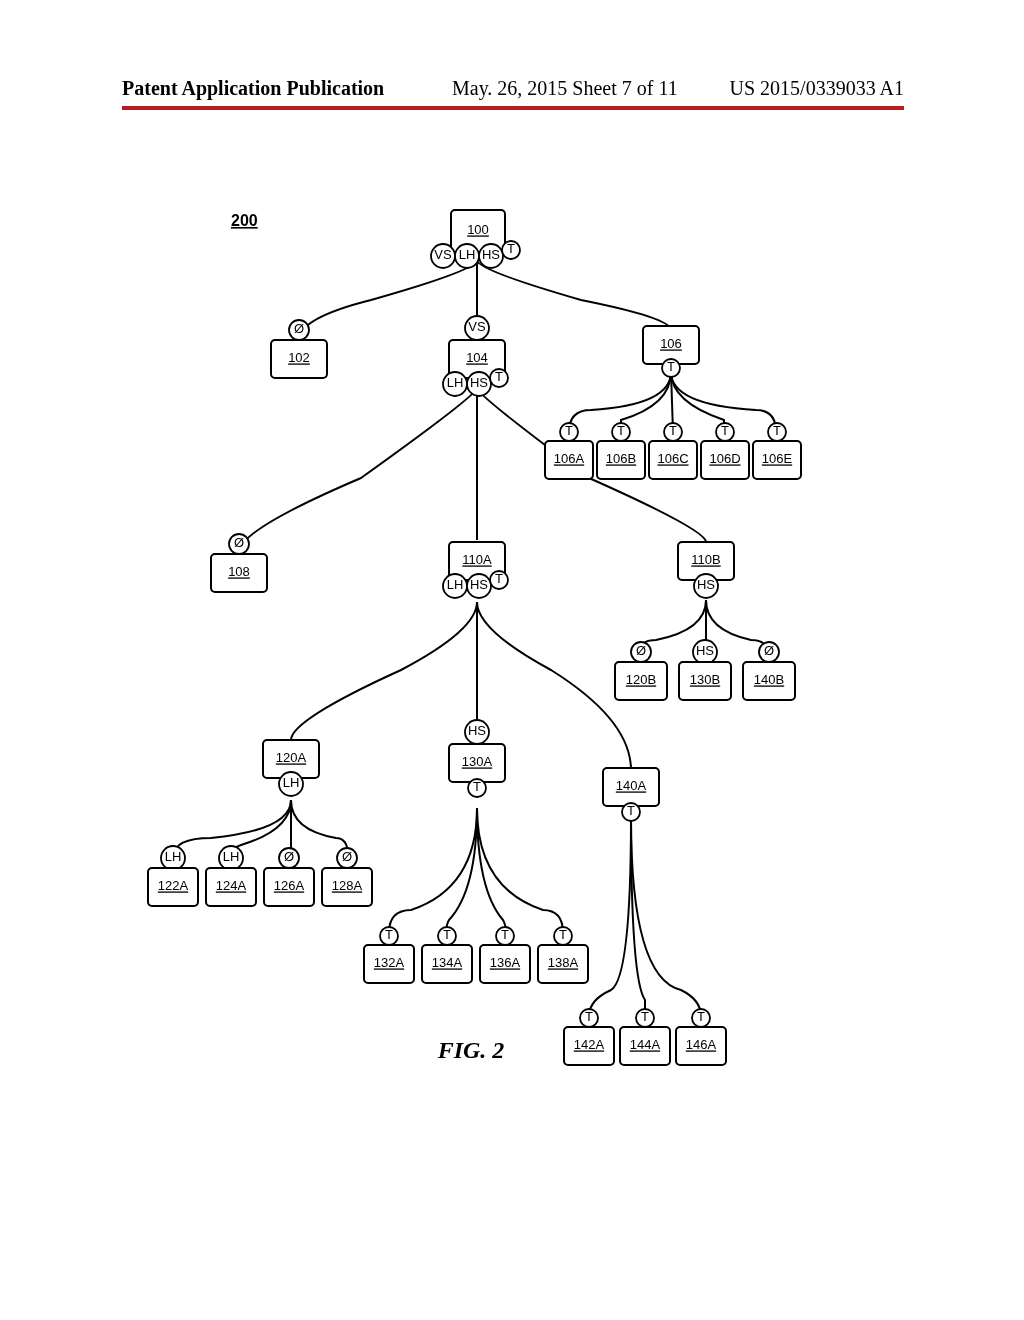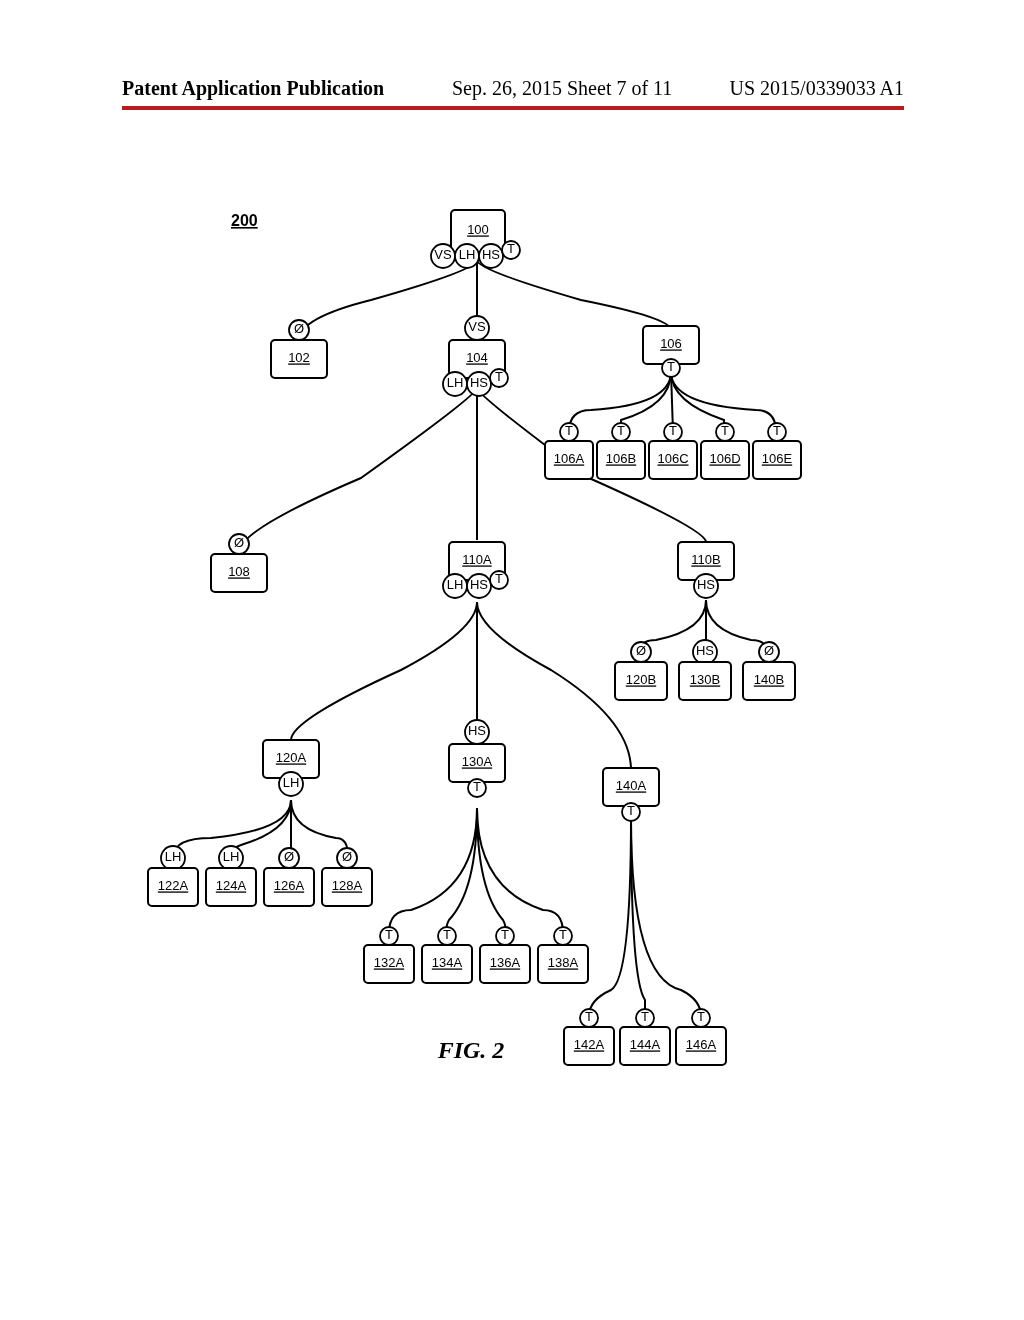--- a/index.html
+++ b/index.html
@@ -90,21 +90,21 @@
     font-weight: bold;
     text-anchor: middle;
   }
 </style>
 </head>
 <body>
 
 <div class="page">
   <div class="header">
     <span class="left">Patent Application Publication</span>
-    <span class="mid">Sep. 26, 2015  Sheet 7 of 11</span>
+    <span class="mid">May. 26, 2015  Sheet 7 of 11</span>
     <span class="right">US 2015/0339033 A1</span>
   </div>
 
   <div class="svg-wrap">
     <svg viewBox="0 0 780 900">
 
       <path class="line" d="M 366 50 Q 366 60 260 90 Q 188 108 188 130"></path>
       <path class="line" d="M 366 50 L 366 113"></path>
       <path class="line" d="M 366 50 Q 366 60 470 90 Q 560 108 560 120"></path>
 

